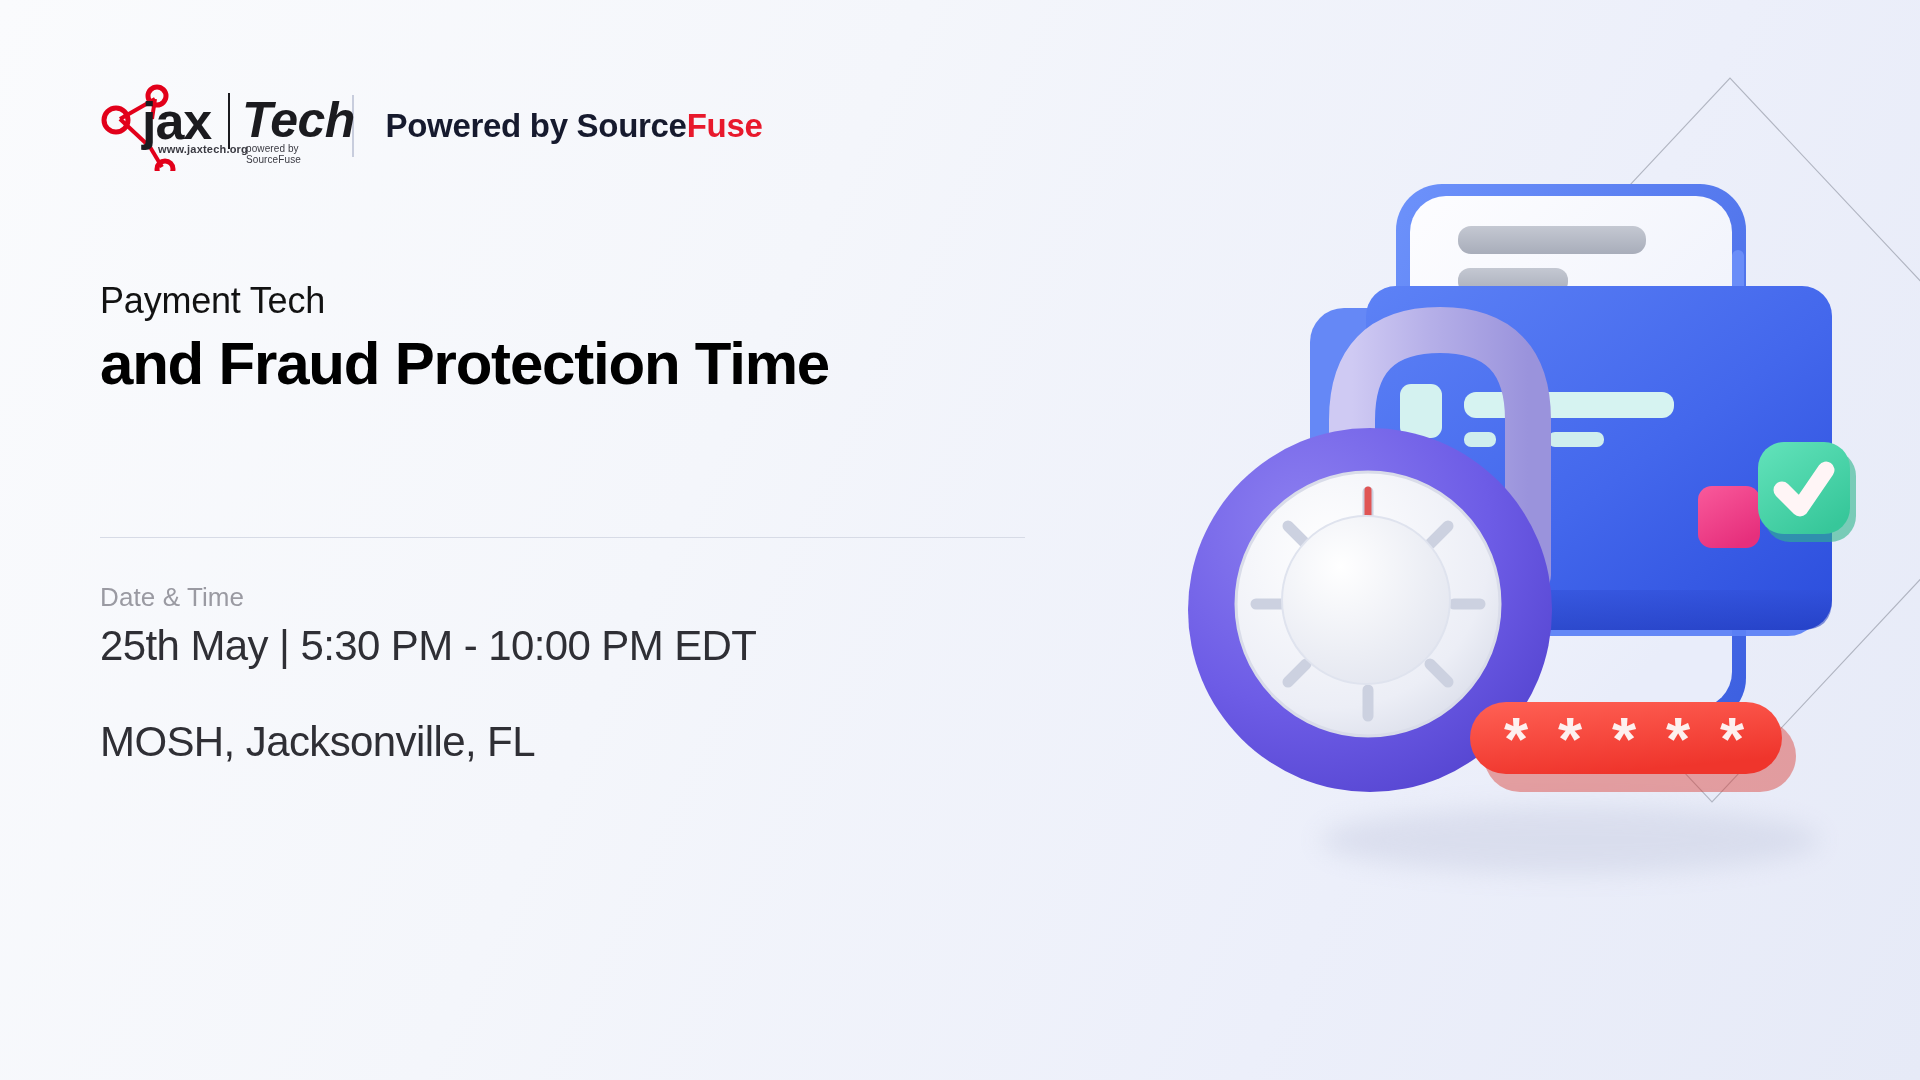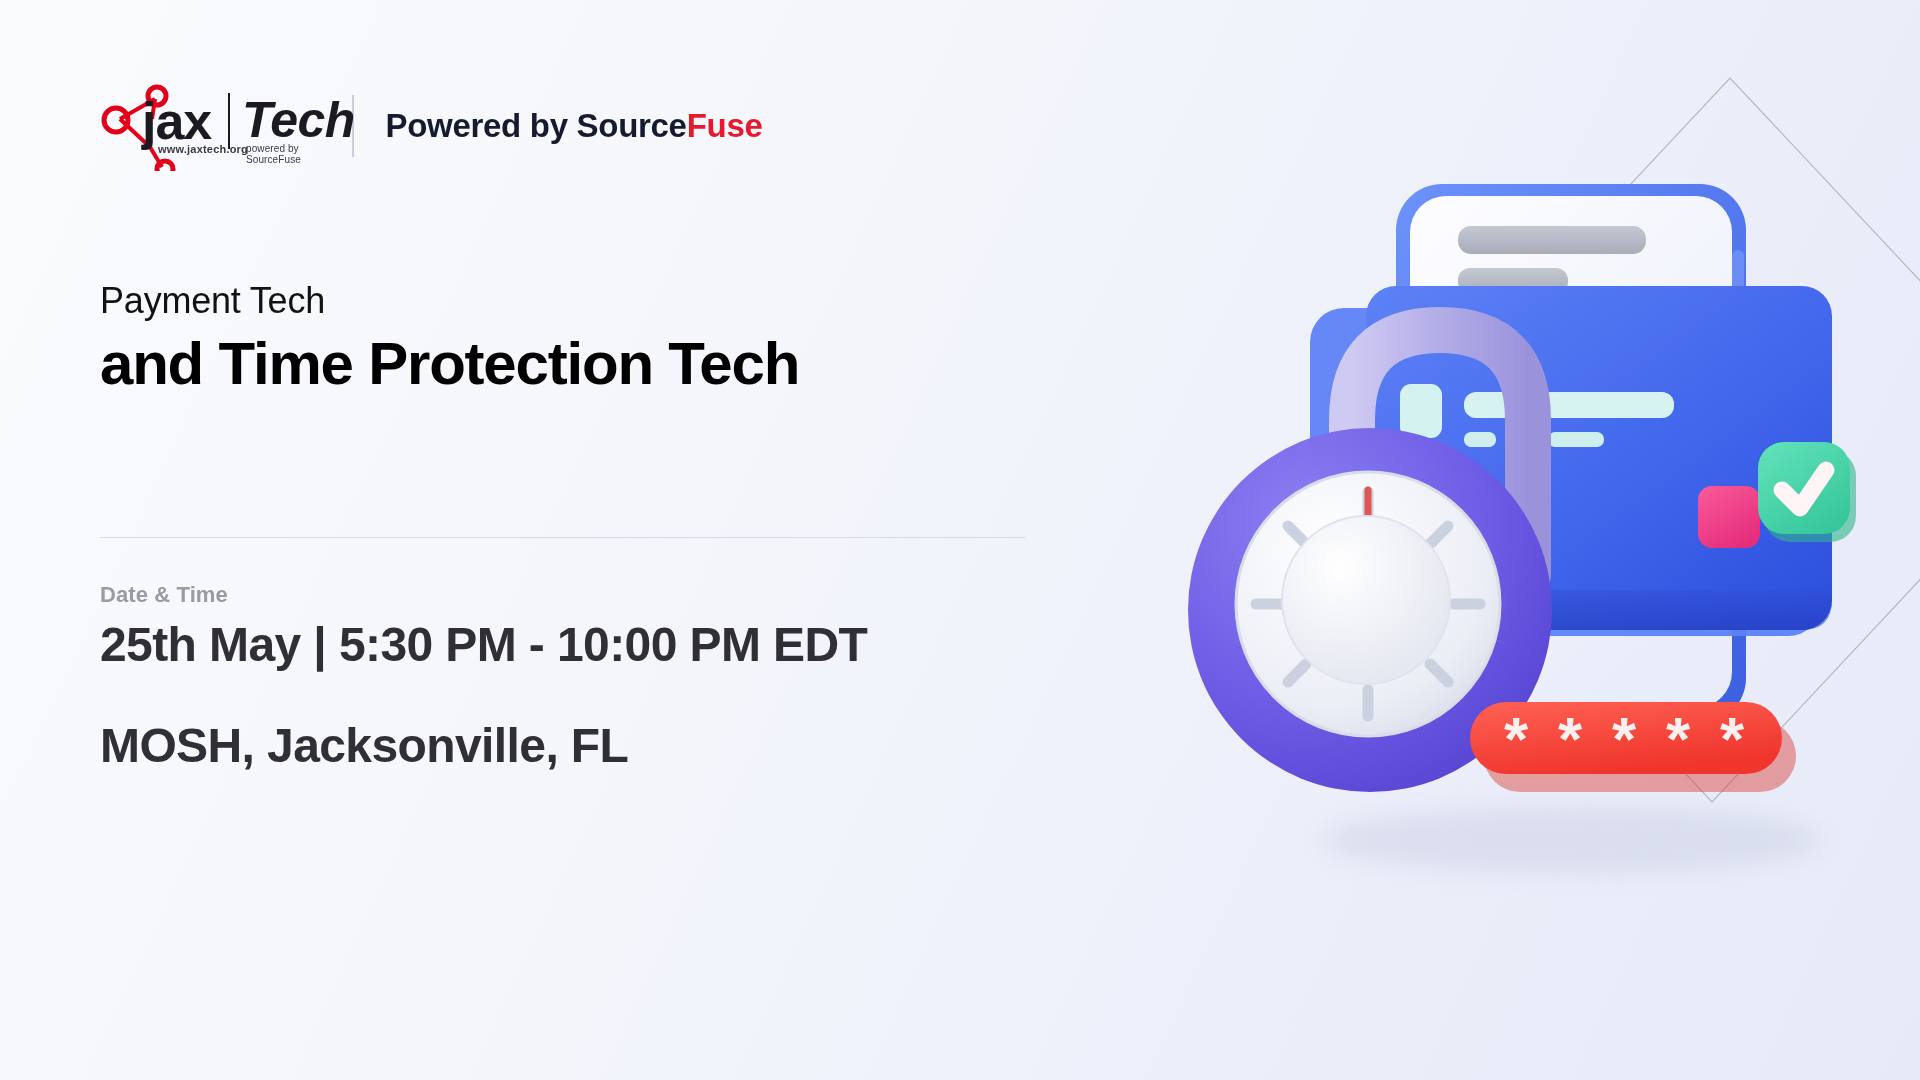--- a/index.html
+++ b/index.html
@@ -108,27 +108,27 @@
     position:absolute;
     left:0; top:537px;
     width:925px; height:1px;
     background:#d7dbe6;
   }
 
   .info-block { position:absolute; left:0; }
   .info-block.dt { top:582px; }
   .info-block.place { top:718px; }
   .info-label {
-    font-size:22px; font-weight:700;
+    font-size:26px; font-weight:400;
     color:#9a9aa2;
     letter-spacing:0.1px;
     margin-bottom:9px;
   }
   .info-value {
-    font-size:48px; font-weight:700;
+    font-size:42px; font-weight:400;
     color:#2f2f35;
     letter-spacing:-0.6px;
     white-space:nowrap;
   }
 
   
   .art {
     position:absolute;
     right:0; top:0;
     width:820px; height:1080px;
@@ -166,21 +166,21 @@
       <span class="logo-divider-2"></span>
 
       <div class="powered">
         <span>Powered by Source</span><span class="fuse">Fuse</span>
       </div>
     </div>
 
     <div class="eyebrow">Payment Tech</div>
 
     <h1 class="headline">
-      <span class="line">and Time Protection Tech</span>
+      <span class="line">and Fraud Protection Time</span>
     </h1>
 
     <div class="rule"></div>
 
     <div class="info-block dt">
       <div class="info-label">Date &amp; Time</div>
       <div class="info-value">25th May | 5:30 PM - 10:00 PM EDT</div>
     </div>
 
     <div class="info-block place">

